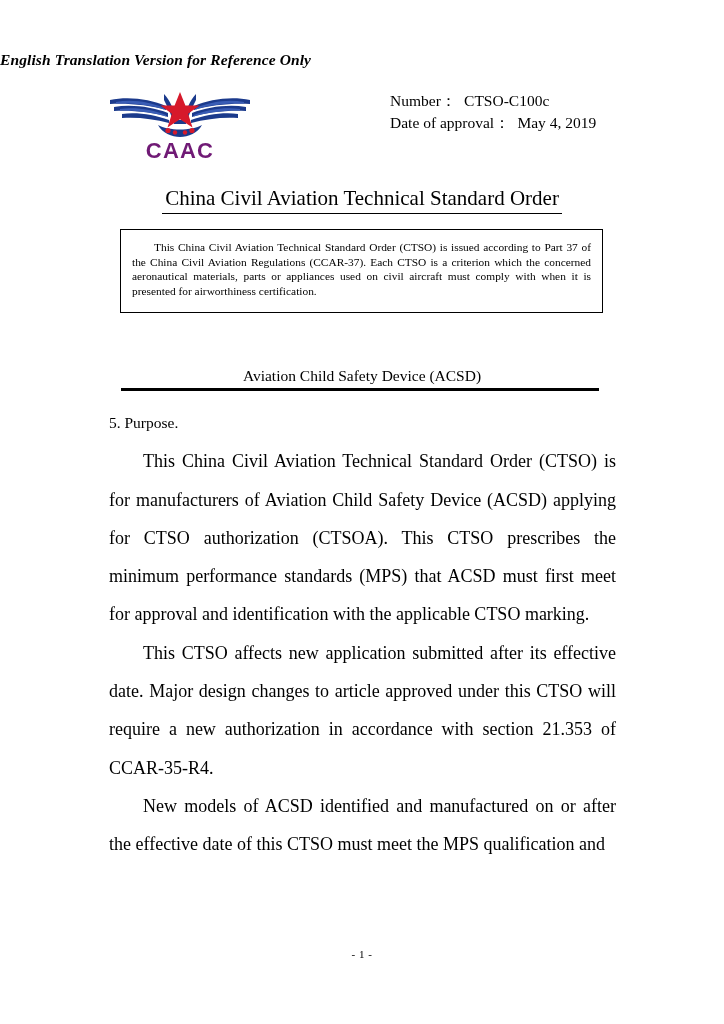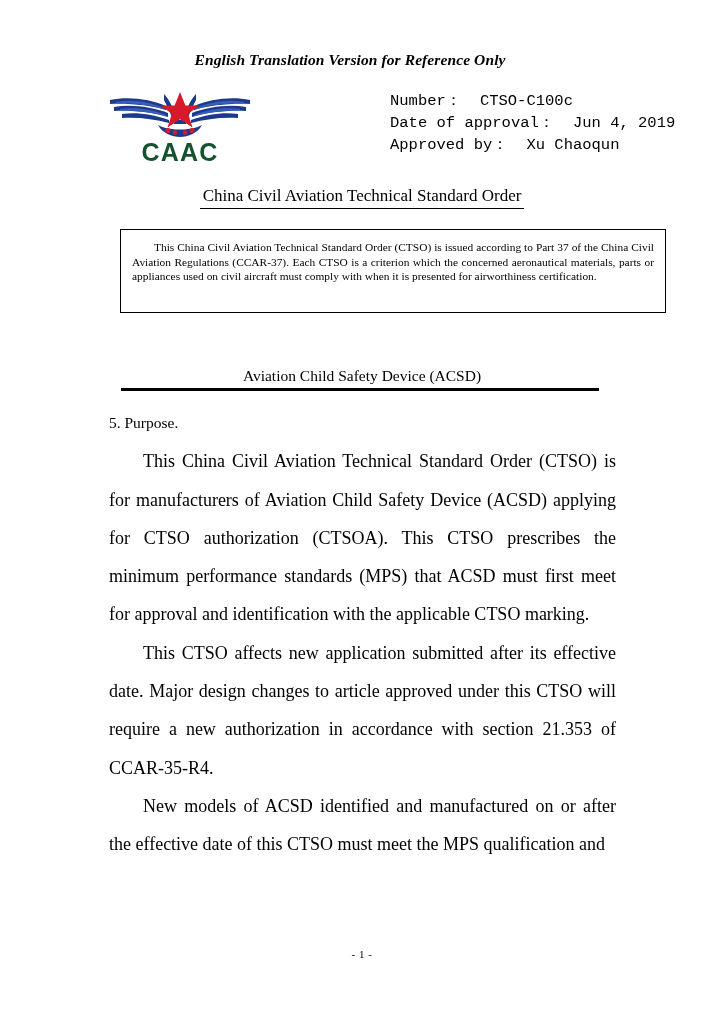--- a/index.html
+++ b/index.html
@@ -22,26 +22,24 @@
     height: 1024px;
     background: #ffffff;
   }
 
   
   .ref-note {
     position: absolute;
     left: 0;
     top: 51px;
     width: 628px;
-    text-align: center;
     font-style: italic;
     font-weight: bold;
     font-size: 15.5px;
     letter-spacing: 0.1px;
-    padding-left: 36px;
   }
 
   
   .logo-block {
     position: absolute;
     left: 106px;
     top: 86px;
     width: 148px;
     height: 78px;
   }
@@ -53,61 +51,60 @@
     height: 56px;
   }
   .logo-word {
     position: absolute;
     left: 0;
     top: 52px;
     width: 148px;
     text-align: center;
     font-family: "Liberation Sans", "DejaVu Sans", sans-serif;
     font-weight: bold;
-    font-size: 25px;
+    font-size: 22px;
     letter-spacing: 1.2px;
-    color: #14532d;
+    color: #701a75;
   }
 
   
   .meta-block {
     position: absolute;
     left: 390px;
     top: 90px;
     width: 300px;
-    font-family: Liberation Mono, monospace;
   }
   .meta-line {
     font-size: 15.5px;
     line-height: 22.2px;
     white-space: pre;
   }
 
   
   .doc-title {
     position: absolute;
     left: 0;
     top: 186px;
     width: 724px;
     text-align: center;
-    font-size: 17px;
+    font-size: 21px;
     font-family: Liberation Serif, serif;
   }
   .doc-title span.tt {
     display: inline-block;
     border-bottom: 1.3px solid #000;
     padding: 0 3px 2px 3px;
   }
 
   
   .notice-box {
     position: absolute;
     left: 120px;
     top: 229px;
-    width: 546px;
+    width: 483px;
     height: 84px;
     border: 1.2px solid #000000;
     box-sizing: border-box;
   }
   .notice-text {
     margin: 10px 11px 0 11px;
     font-size: 11.4px;
     line-height: 14.7px;
     text-align: justify;
     text-justify: inter-word;
@@ -203,22 +200,21 @@
       <circle cx="62" cy="44.5" r="2.6" fill="#d6192b"></circle>
       <circle cx="69" cy="46.5" r="2.2" fill="#d6192b"></circle>
       <circle cx="79" cy="46.5" r="2.2" fill="#d6192b"></circle>
       <circle cx="86" cy="44.5" r="2.6" fill="#d6192b"></circle>
     </svg>
     <div class="logo-word">CAAC</div>
   </div>
 
   <div class="meta-block">
     <div class="meta-line">Number：  CTSO-C100c</div>
-    <div class="meta-line">Date of approval：  Jun 4, 2019</div>
-    <div class="meta-line">Approved by：  Xu Chaoqun</div>
+    <div class="meta-line">Date of approval：  May 4, 2019</div>
   </div>
 
   <div class="doc-title">
     <span class="tt">China Civil Aviation Technical Standard Order</span>
   </div>
 
   <div class="notice-box">
     <div class="notice-text">This China Civil Aviation Technical Standard Order (CTSO) is issued according to Part 37 of the China Civil Aviation Regulations (CCAR-37). Each CTSO is a criterion which the concerned aeronautical materials, parts or appliances used on civil aircraft must comply with when it is presented for airworthiness certification.</div>
   </div>
 

